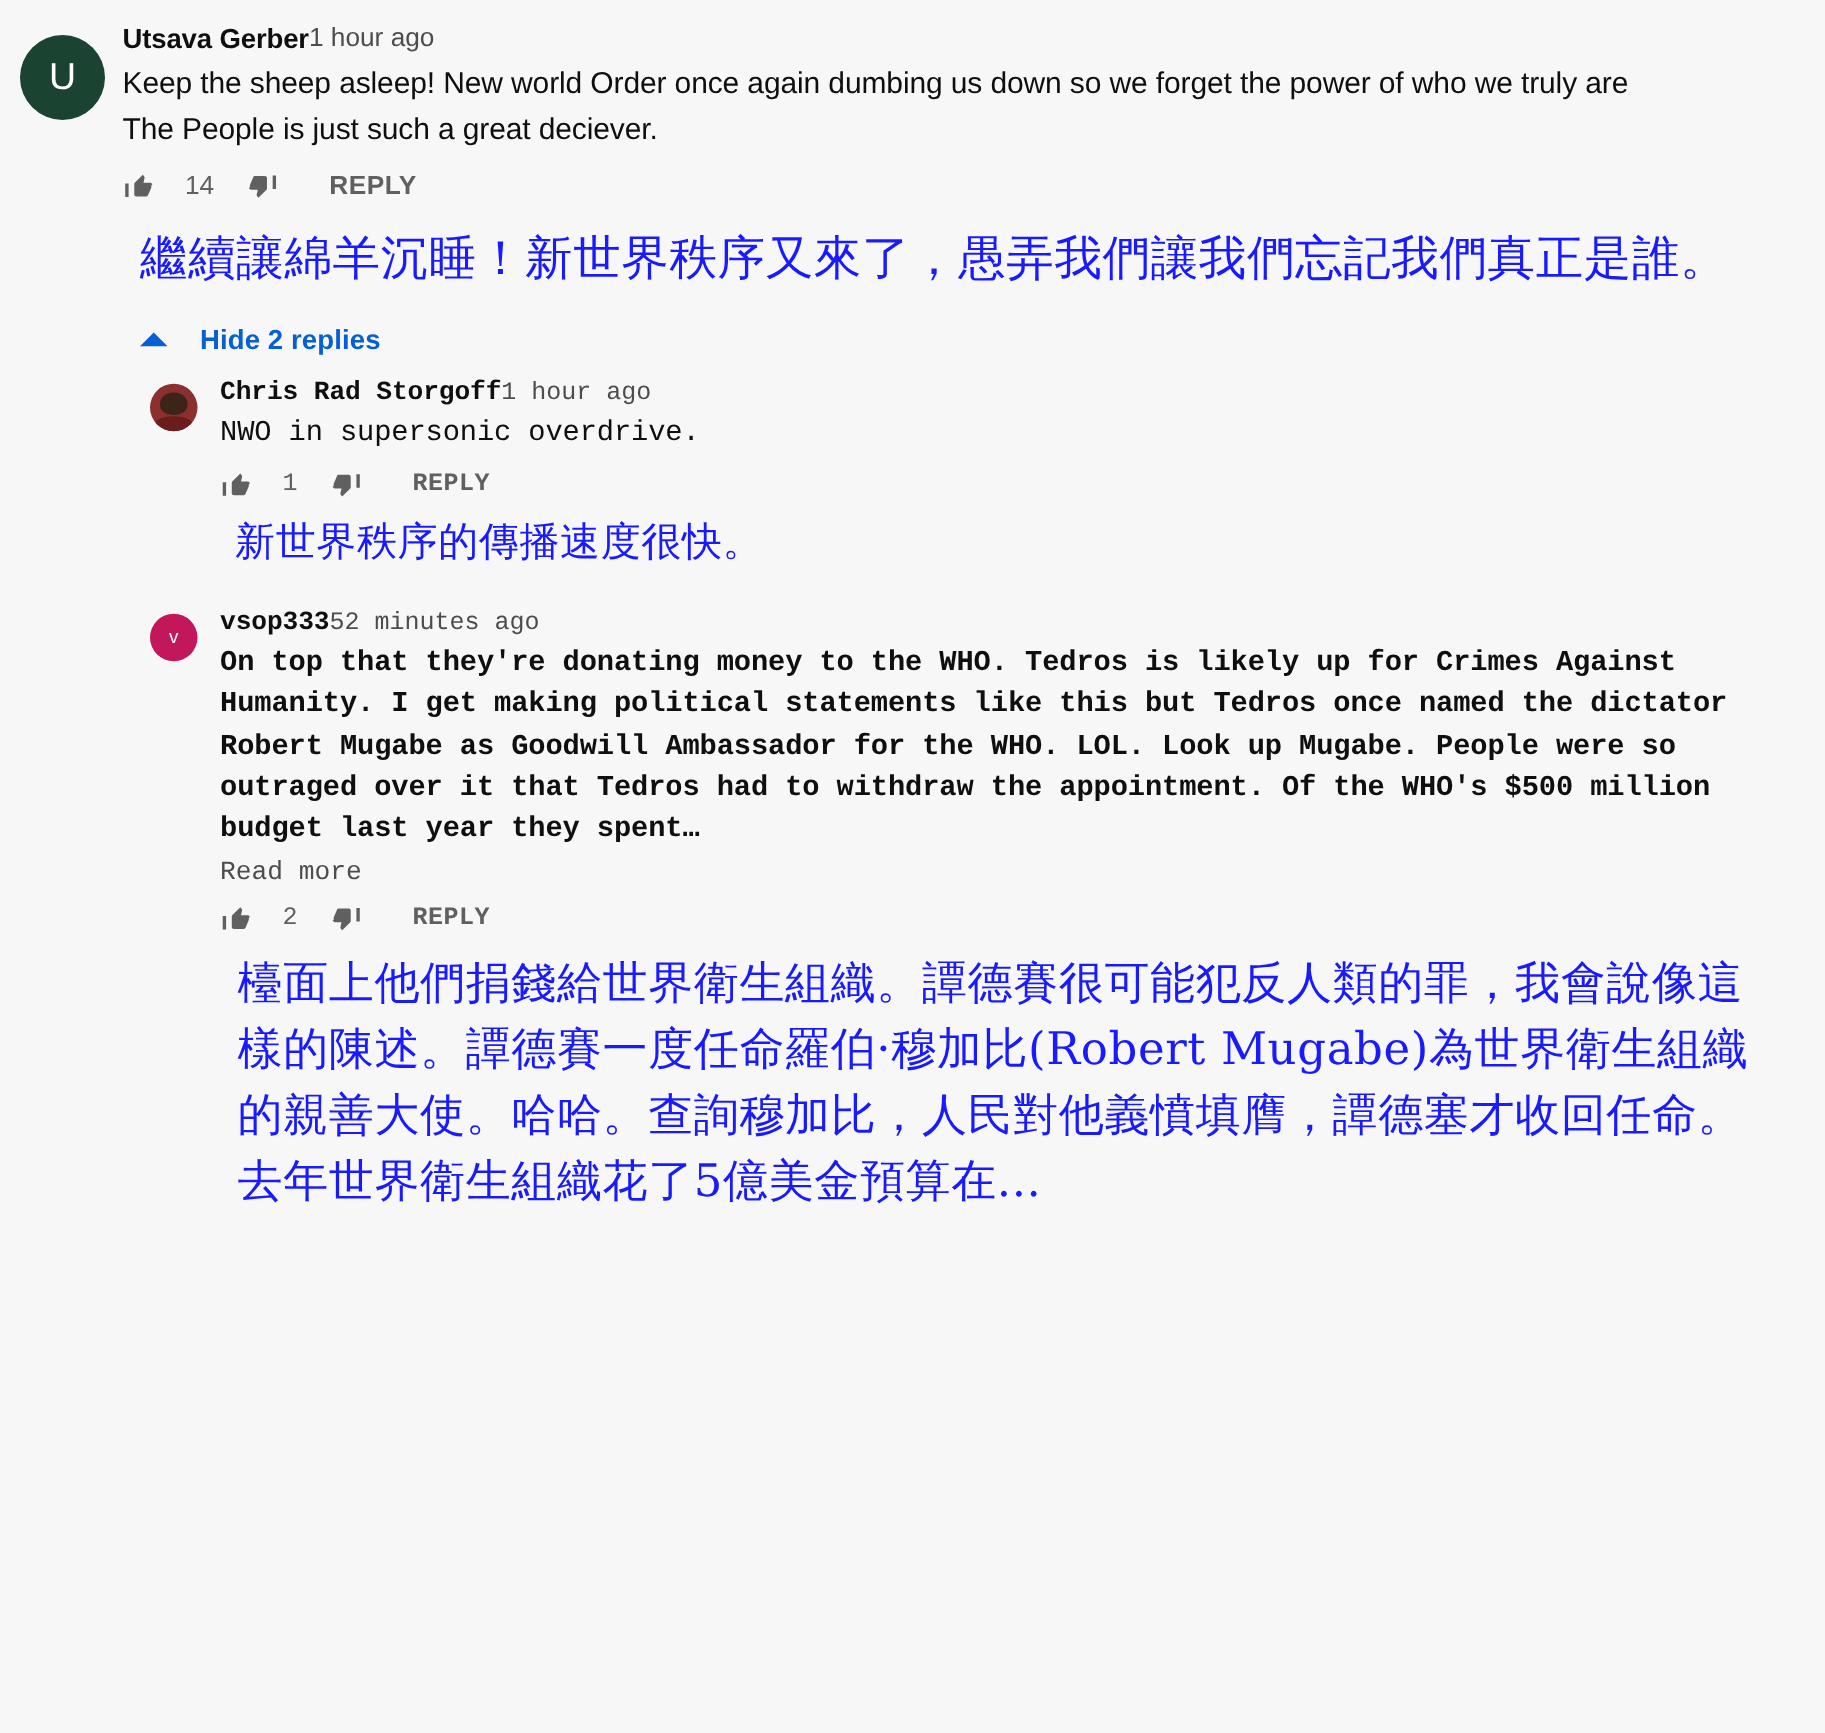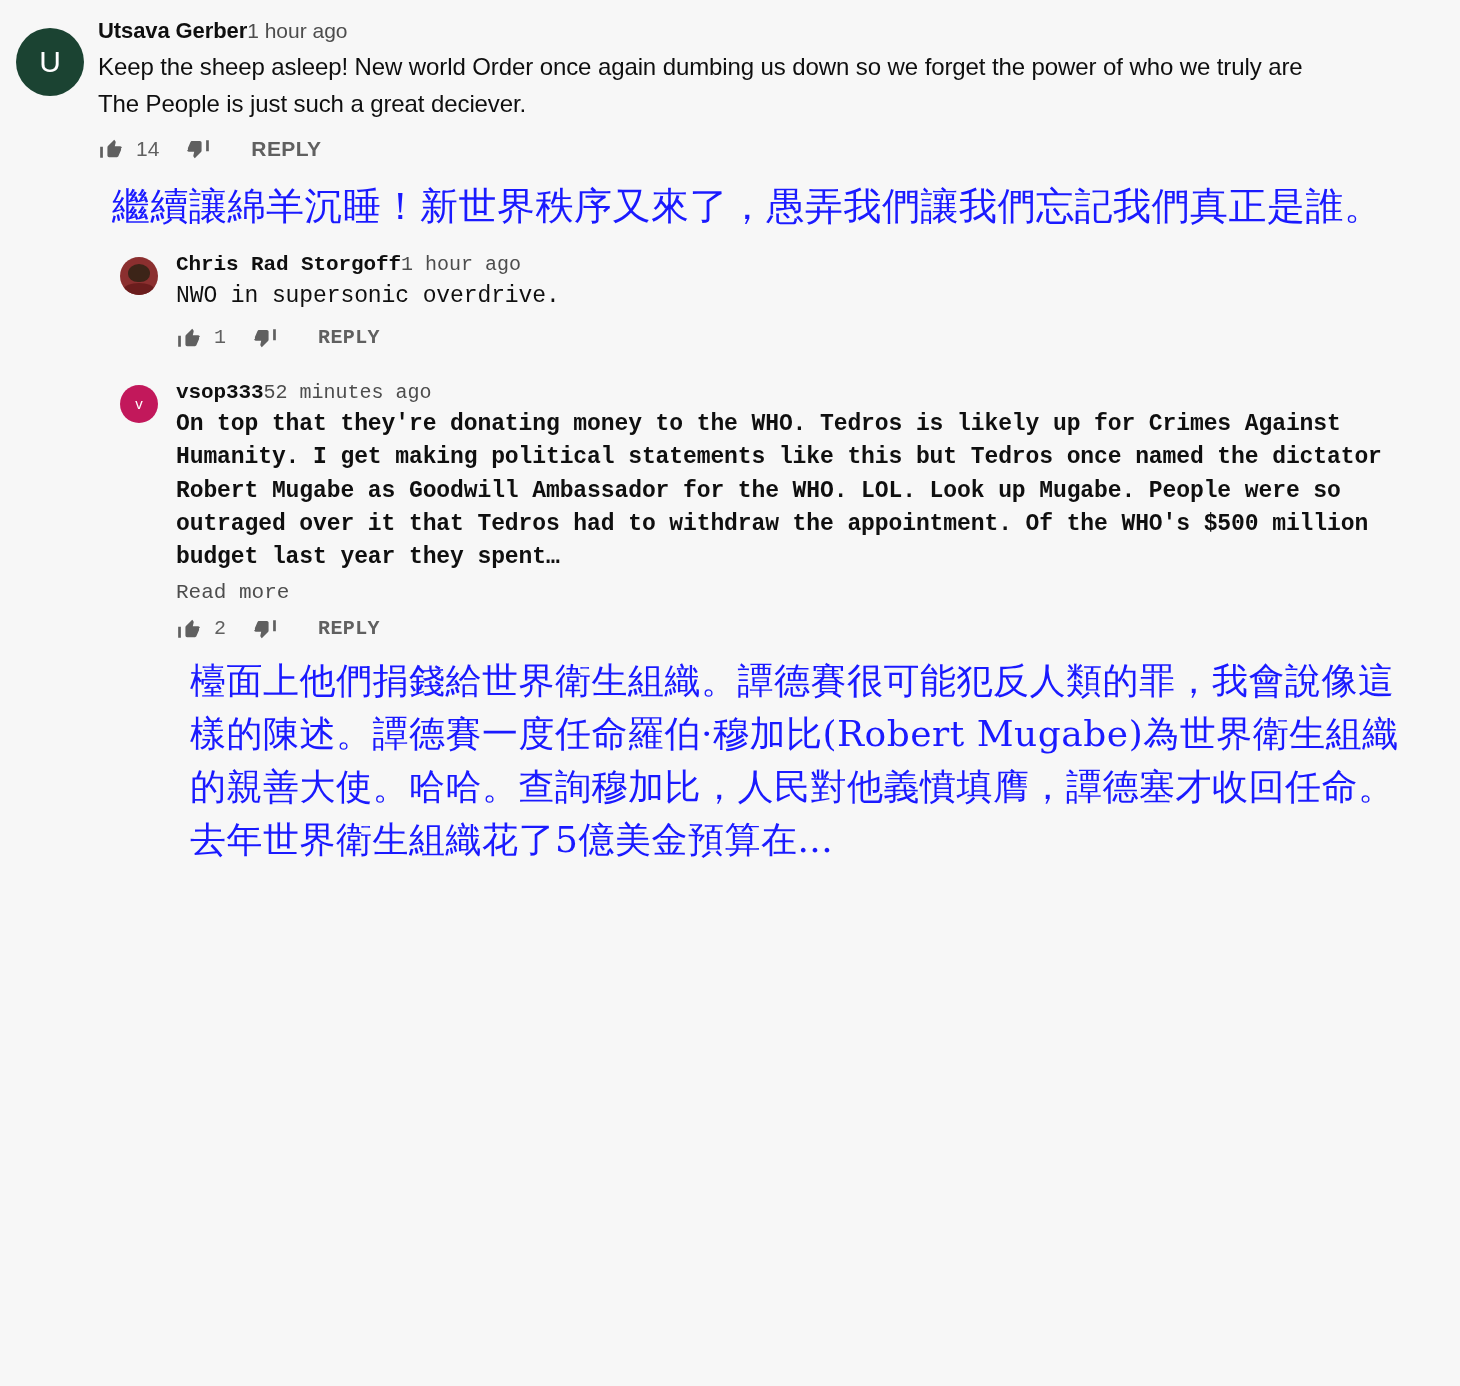--- a/index.html
+++ b/index.html
@@ -113,21 +113,21 @@
   .icon-thumb {
     width: 26px; height: 26px;
     display: inline-block;
     position: relative;
   }
   .icon-thumb svg { width: 26px; height: 26px; fill: #606060; display:block; }
   .thumb-down svg { transform: rotate(180deg); }
   .count {
     font-size: 21px;
     color: #606060;
-    margin-left: 12px;
+    margin-left: 24px;
     margin-right: 26px;
   }
   .reply-btn {
     font-size: 21px;
     font-weight: bold;
     color: #606060;
     letter-spacing: 0.4px;
     margin-left: 40px;
     cursor: pointer;
   }
@@ -232,20 +232,24 @@
         </span>
         <span class="reply-btn">REPLY</span>
       </div>
     </div>
   </div>
 
   <div class="translation trans-main">
     <p>繼續讓綿羊沉睡！新世界秩序又來了，愚弄我們讓我們忘記我們真正是誰。</p>
   </div>
 
+  <div class="hide-replies">
+    <span class="caret-up"></span>
+    <span class="hide-replies-label">Hide 2 replies</span>
+  </div>
 
   <div class="reply-block">
     <div class="avatar avatar-sm avatar-chris">
       <span></span>
     </div>
     <div class="body-col">
       <div class="meta-line">
         <span class="author">Chris Rad Storgoff</span>
         <span class="timestamp">1 hour ago</span>
       </div>
@@ -264,20 +268,21 @@
             <svg viewBox="0 0 24 24">
                 <path d="M2 20h2.5V10H2v10zM22 11c0-.8-.7-1.5-1.5-1.5h-5l.8-3.6v-.3c0-.4-.2-.7-.4-1L15 3.5 9.2 9.3c-.3.3-.5.7-.5 1.2V18c0 .8.7 1.5 1.5 1.5h7.3c.6 0 1.2-.4 1.4-1l2.3-5.4c.1-.2.1-.4.1-.6V11z"></path>
               </svg>
           </span>
         </span>
         <span class="reply-btn">REPLY</span>
       </div>
     </div>
   </div>
 
+  <div class="translation trans-reply-1">新世界秩序的傳播速度很快。</div>
 
   <div class="reply-block" style="margin-top:30px">
     <div class="avatar avatar-sm avatar-vsop">
       <span>v</span>
     </div>
     <div class="body-col">
       <div class="meta-line">
         <span class="author">vsop333</span>
         <span class="timestamp">52 minutes ago</span>
       </div>

